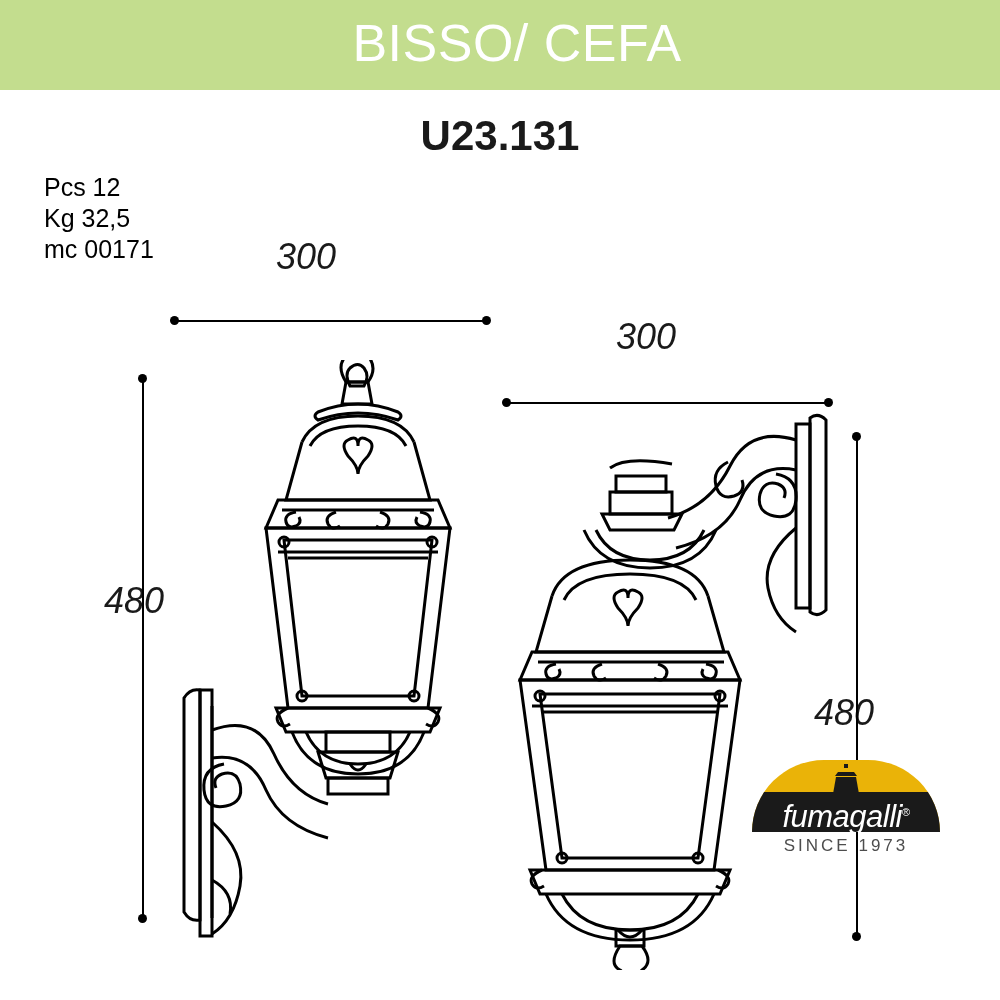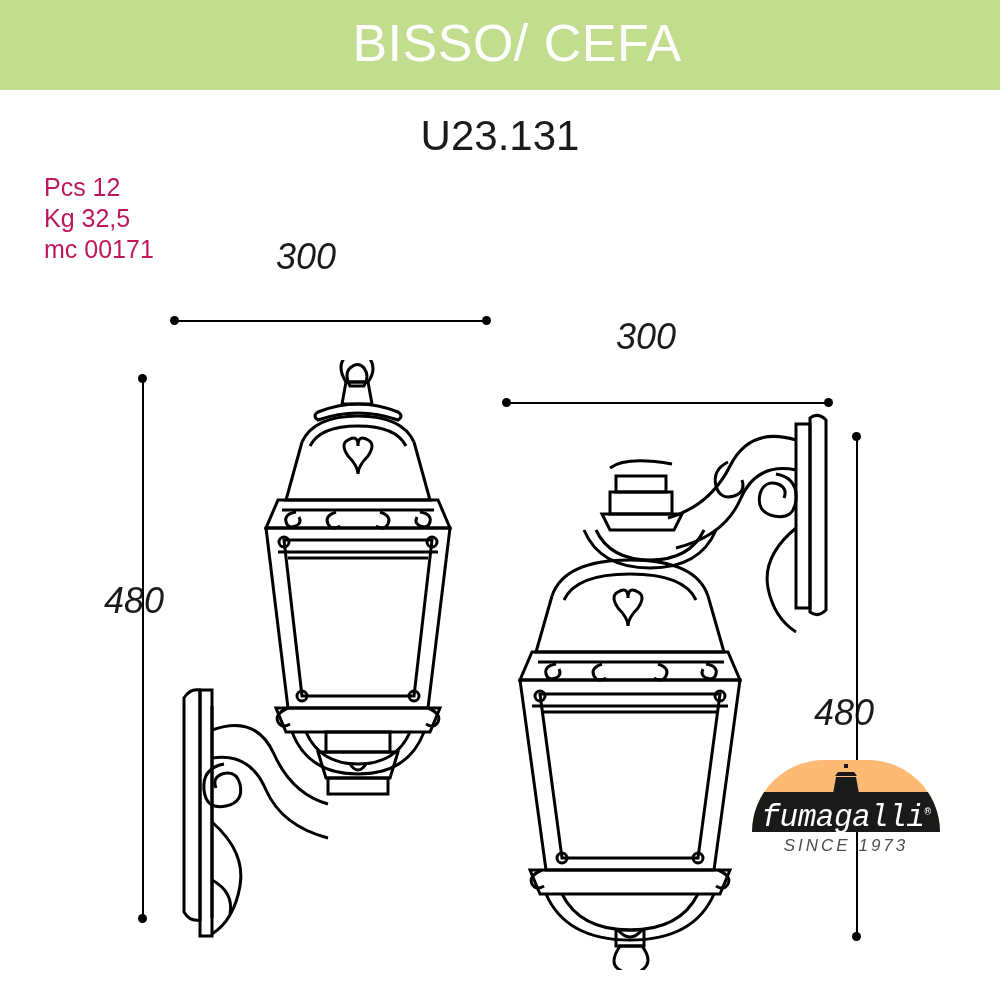--- a/index.html
+++ b/index.html
@@ -41,29 +41,30 @@
 
   
   .model-code {
     position: absolute;
     left: 0;
     top: 112px;
     width: 1000px;
     text-align: center;
     font-size: 42px;
     color: #1a1a1a;
+    font-weight: bold;
   }
 
   
   .spec-block {
     position: absolute;
     left: 44px;
     top: 172px;
     font-size: 25px;
-    color: #be185d;
+    color: #000000;
     line-height: 31px;
   }
   .spec-line { white-space: nowrap; }
 
   
   .dim {
     position: absolute;
     font-size: 36px;
     color: #1a1a1a;
     white-space: nowrap;
@@ -126,24 +127,23 @@
     position: absolute;
     left: 752px;
     top: 760px;
     width: 188px;
     text-align: center;
   }
   .logo-badge {
     position: relative;
     width: 188px;
     height: 72px;
-    background: #fdba74;
+    background: #eab308;
     border-radius: 94px 94px 0 0;
     overflow: hidden;
-    font-family: Liberation Mono, monospace;
   }
   .logo-wordmark {
     position: absolute;
     left: 0;
     bottom: 0;
     width: 188px;
     height: 40px;
     background: #1a1a1a;
     color: #ffffff;
     font-size: 31px;
@@ -159,21 +159,20 @@
   .logo-lantern {
     position: absolute;
     left: 50%;
     top: 4px;
     transform: translateX(-50%);
   }
   .logo-since {
     margin-top: 4px;
     font-size: 17px;
     color: #4d4d4d;
-    font-style: italic;
     letter-spacing: 3px;
   }
   .logo-made {
     margin-top: 4px;
     font-size: 34px;
     color: #1a1a1a;
     line-height: 40px;
     font-weight: normal;
   }
 </style>

